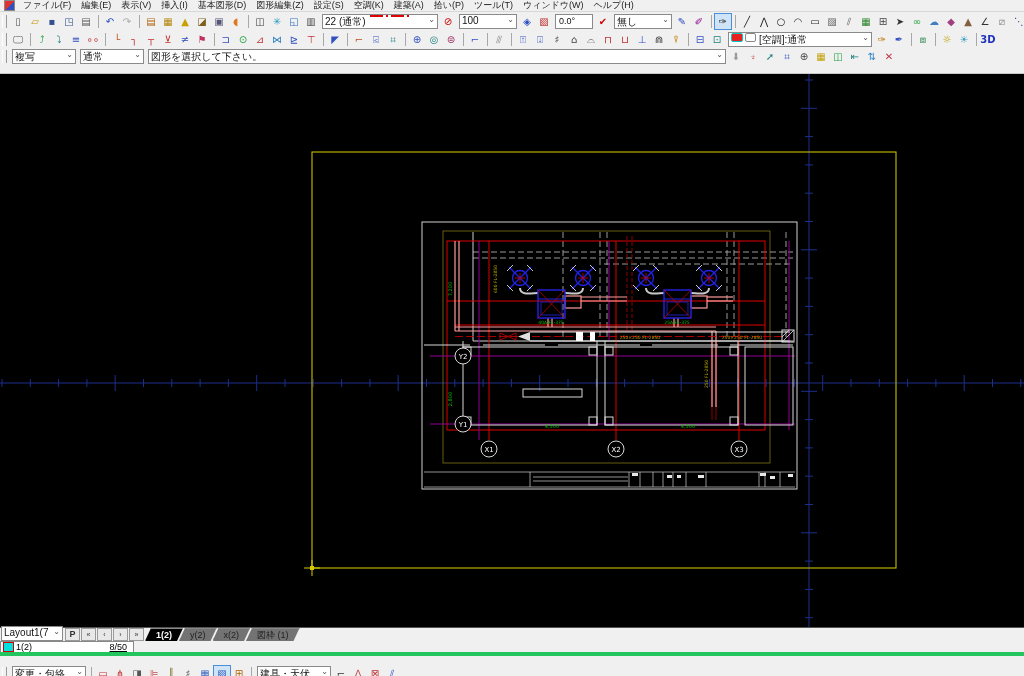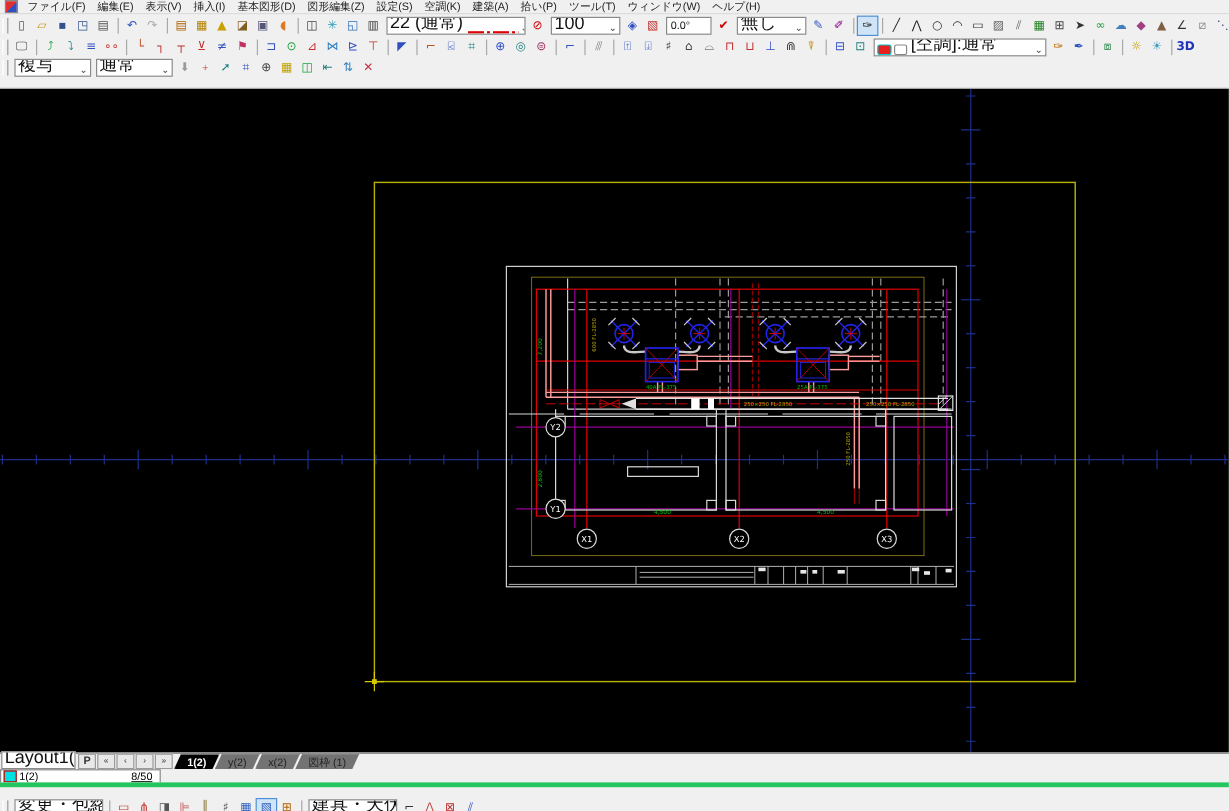--- a/index.html
+++ b/index.html
@@ -14,21 +14,21 @@
   #tabstrip{top:627px;height:25px;flex-wrap:wrap;align-content:flex-start;}
   #btoolbar{top:652px;height:38px;border-top:4px solid #22c55e;}
   .menu-item{padding:0 5px;color:#222;cursor:default;}
   .app-icon{width:9px;height:9px;margin:0 3px 0 4px;background:linear-gradient(135deg,#e03030 50%,#3050c0 50%);border:1px solid #888;}
   .grip{width:3px;height:13px;border-left:1px solid #fff;border-right:1px solid #9a9a9a;margin:0 3px 0 2px;flex:0 0 auto;}
   .sep{width:1px;height:13px;background:#a8a8a8;margin:0 3px;flex:0 0 auto;}
   .icon{width:16px;height:15px;font-size:10px;line-height:15px;text-align:center;color:#333;flex:0 0 auto;
     margin-right:1px;font-family:"DejaVu Sans",sans-serif;cursor:default;overflow:hidden;}
   .icon.active{background:#cfe4f7;outline:1px solid #4a90d9;}
   .ilist{display:contents;}
-  .combo{height:13px;background:#fff;border:1px solid #8a8a8a;font-size:15px;display:flex;align-items:flex-end;
+  .combo{height:13px;background:#fff;border:1px solid #8a8a8a;font-size:10px;display:flex;align-items:flex-start;
     padding:0 2px;flex:0 0 auto;color:#111;margin:0 2px;white-space:nowrap;overflow:hidden;}
   .combo::after{content:"⌄";margin-left:auto;font-size:8px;color:#555;padding-left:2px;}
   .field{height:13px;background:#fff;border:1px solid #8a8a8a;font-size:9px;display:flex;align-items:center;
     padding:0 3px;flex:0 0 auto;color:#111;margin:0 2px;}
   .linesample{width:42px;height:2px;margin-left:4px;flex:0 0 auto;
     background:repeating-linear-gradient(90deg,#e00000 0 13px,transparent 13px 16px,#e00000 16px 18px,transparent 18px 21px);}
   .pill-red{width:10px;height:7px;background:#e82020;border:1px solid #00c8c8;border-radius:2px;margin-right:2px;flex:0 0 auto;}
   .pill-white{width:9px;height:7px;background:#fff;border:1px solid #888;border-radius:2px;margin-right:3px;flex:0 0 auto;}
   .msgbox{width:572px;}
   .msgbox::after{content:"⌄";}
@@ -88,20 +88,23 @@
   <span class="icon" style="color:#2233bb;font-weight:bold">3D</span>
 </div>
 
 <div class="row" id="tbar3">
   <span class="grip"></span>
   <div class="combo" style="width:58px">
     <span>複写</span>
   </div>
   <div class="combo" style="width:58px">
     <span>通常</span>
+  </div>
+  <div class="combo msgbox">
+    <span>図形を選択して下さい。</span>
   </div>
   <span class="ilist"><span class="icon" style="color: rgb(154, 154, 154);">⬇</span><span class="icon" style="color: rgb(192, 48, 48);">⍖</span><span class="icon" style="color: rgb(32, 128, 128);">➚</span><span class="icon" style="color: rgb(48, 80, 192);">⌗</span><span class="icon" style="color: rgb(68, 68, 68);">⊕</span><span class="icon" style="color: rgb(192, 160, 0);">▦</span><span class="icon" style="color: rgb(32, 160, 64);">◫</span><span class="icon" style="color: rgb(32, 128, 128);">⇤</span><span class="icon" style="color: rgb(48, 128, 192);">⇅</span><span class="icon" style="color: rgb(192, 48, 64);">✕</span></span>
 </div>
 <div class="row" id="tgap"></div>
 
 <div id="canvas-wrap">
 <svg width="1024" height="553" viewBox="0 0 1024 553" xmlns="http://www.w3.org/2000/svg">
 
   <g stroke="#1d2f8c" stroke-width="1">
     <line x1="0" y1="309" x2="1024" y2="309"></line>

